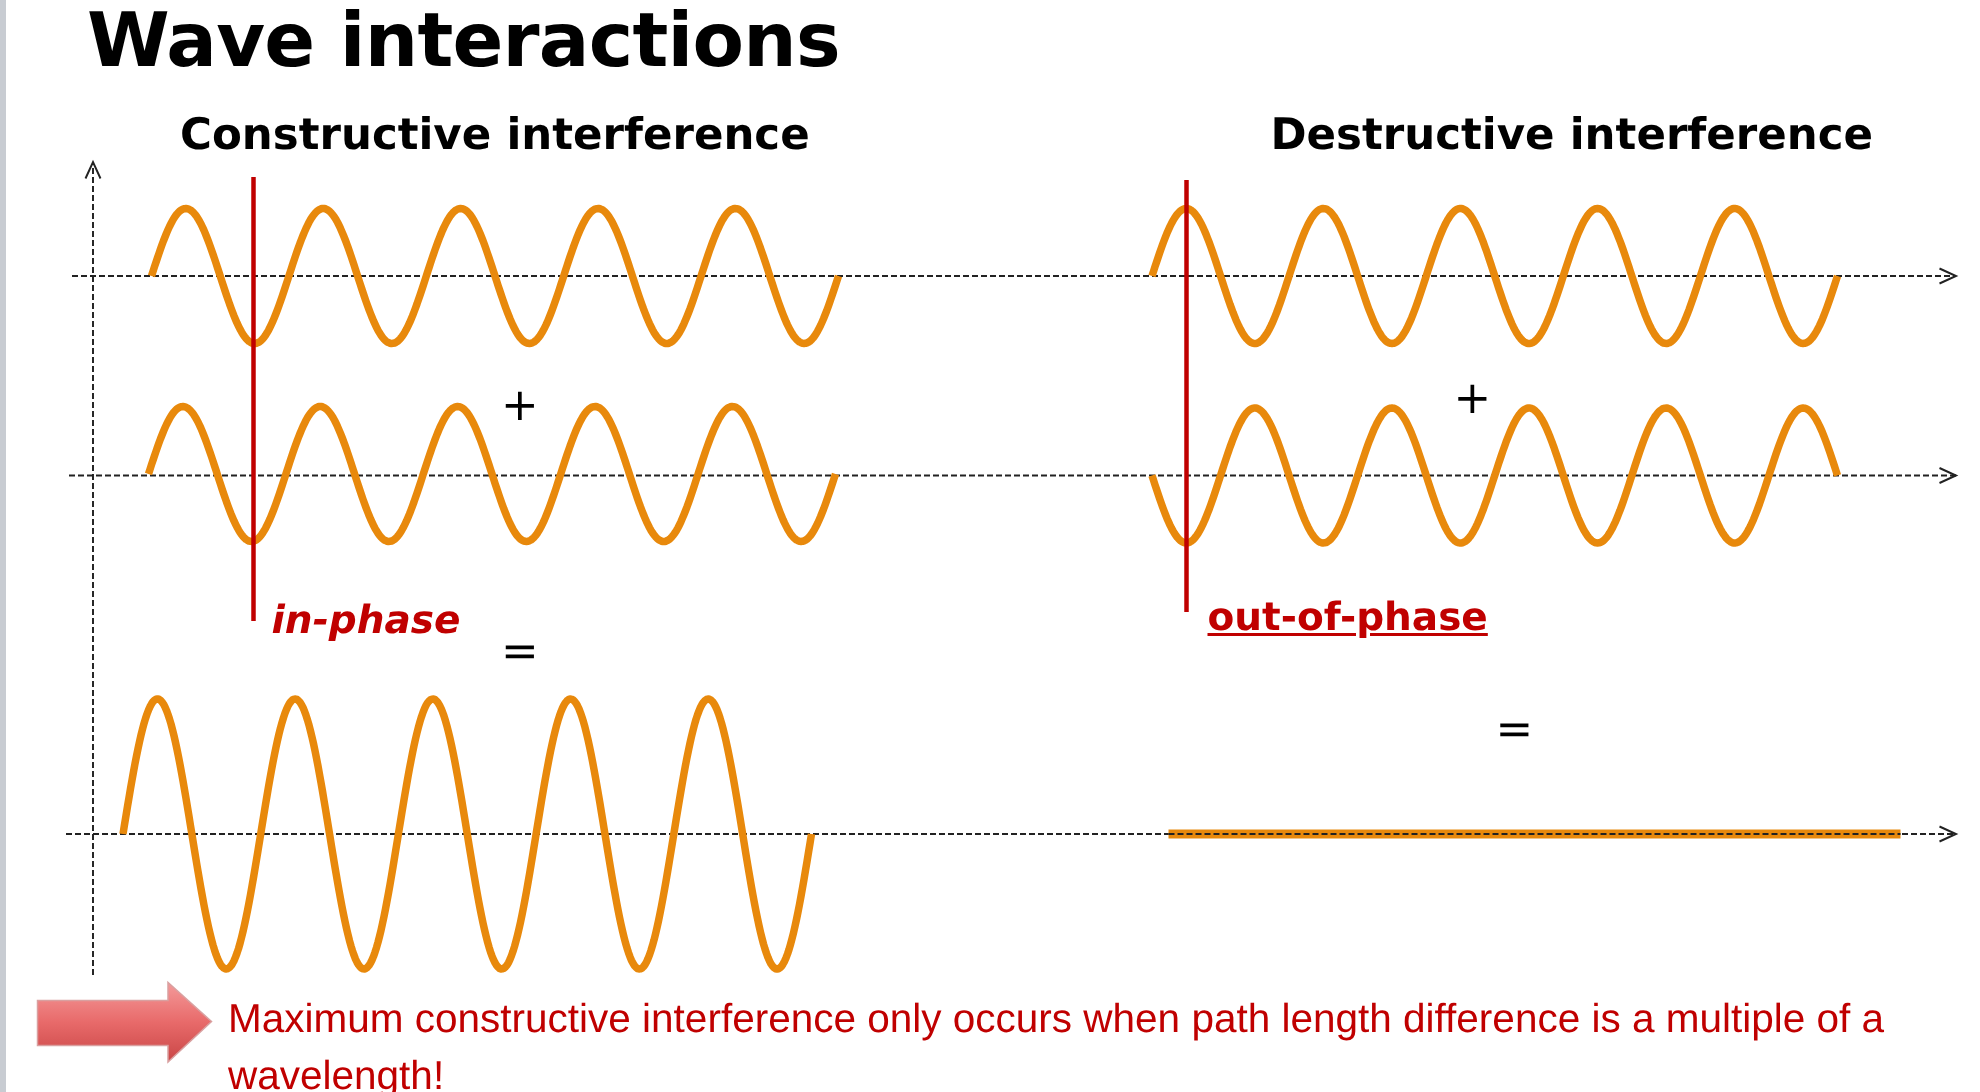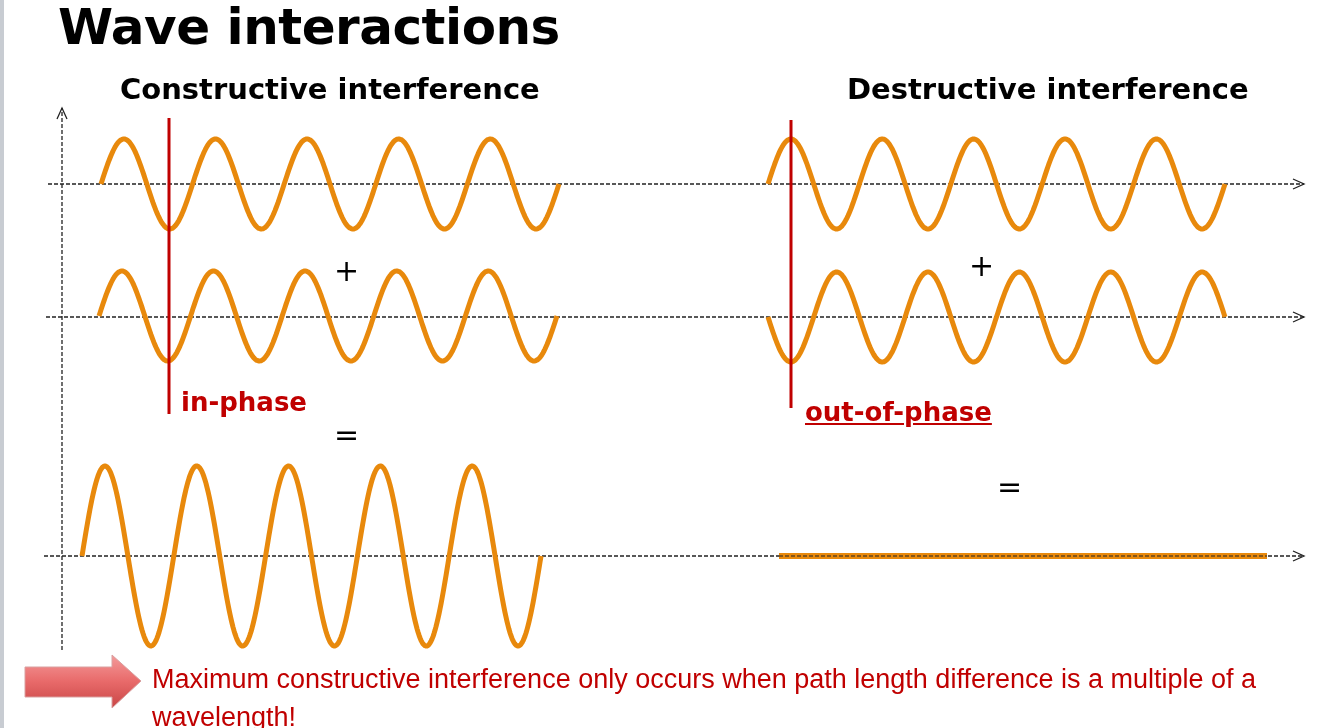--- a/index.html
+++ b/index.html
@@ -51,21 +51,21 @@
     </g>
   <g>
     <path d="M25,667 L112,667 L112,655 L141,681 L112,708 L112,697 L25,697 Z" fill="url(#arrowGrad)" stroke="#d9a0a0" stroke-width="1"></path>
   </g>
 </svg>
 
 <div class="title">Wave interactions</div>
 <div class="subtitle left">Constructive interference</div>
 <div class="subtitle right">Destructive interference</div>
 
-<div class="label" style="left:181px; top:387px;">in-phase</div>
+<div class="label" style="left:181px; top:399px;font-style:italic;">in-phase</div>
 <div class="label" style="left:805px; top:397px;text-decoration:underline;">out-of-phase</div>
 
 <div class="op" style="left:334px; top:256px;">+</div>
 <div class="op" style="left:334px; top:420px;">=</div>
 <div class="op" style="left:969px; top:251px;">+</div>
 <div class="op" style="left:997px; top:472px;">=</div>
 
 <div class="note">Maximum constructive interference only occurs when path length difference is a multiple of a wavelength!</div>
 
 </body></html>

